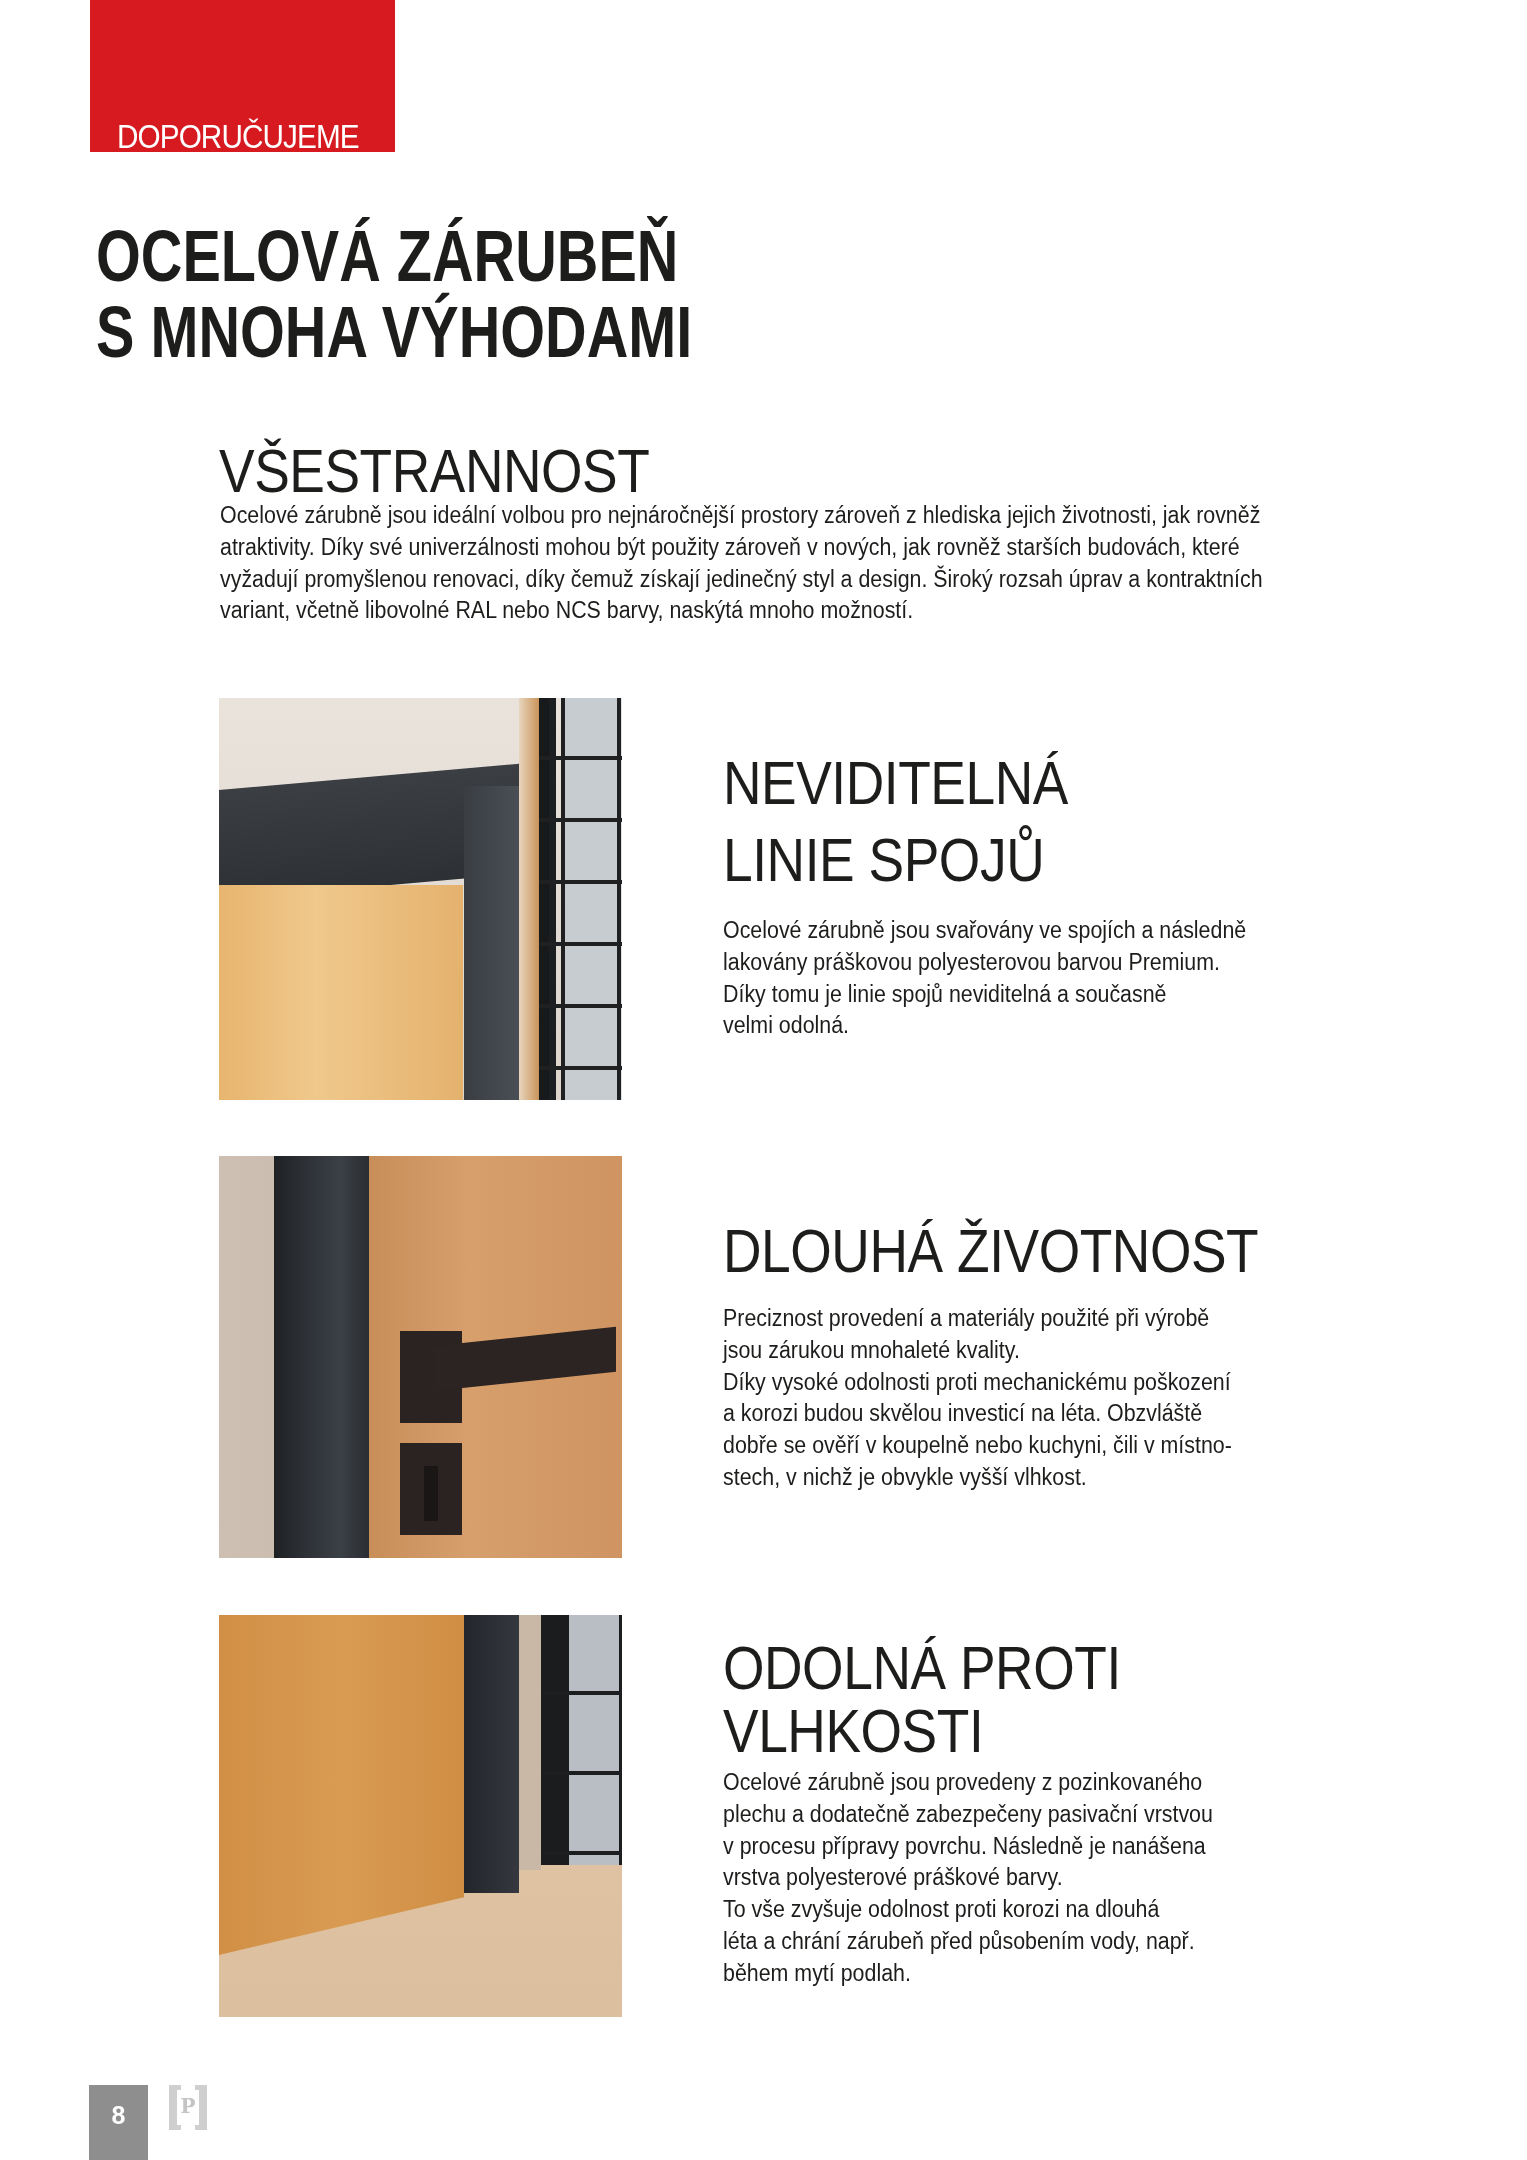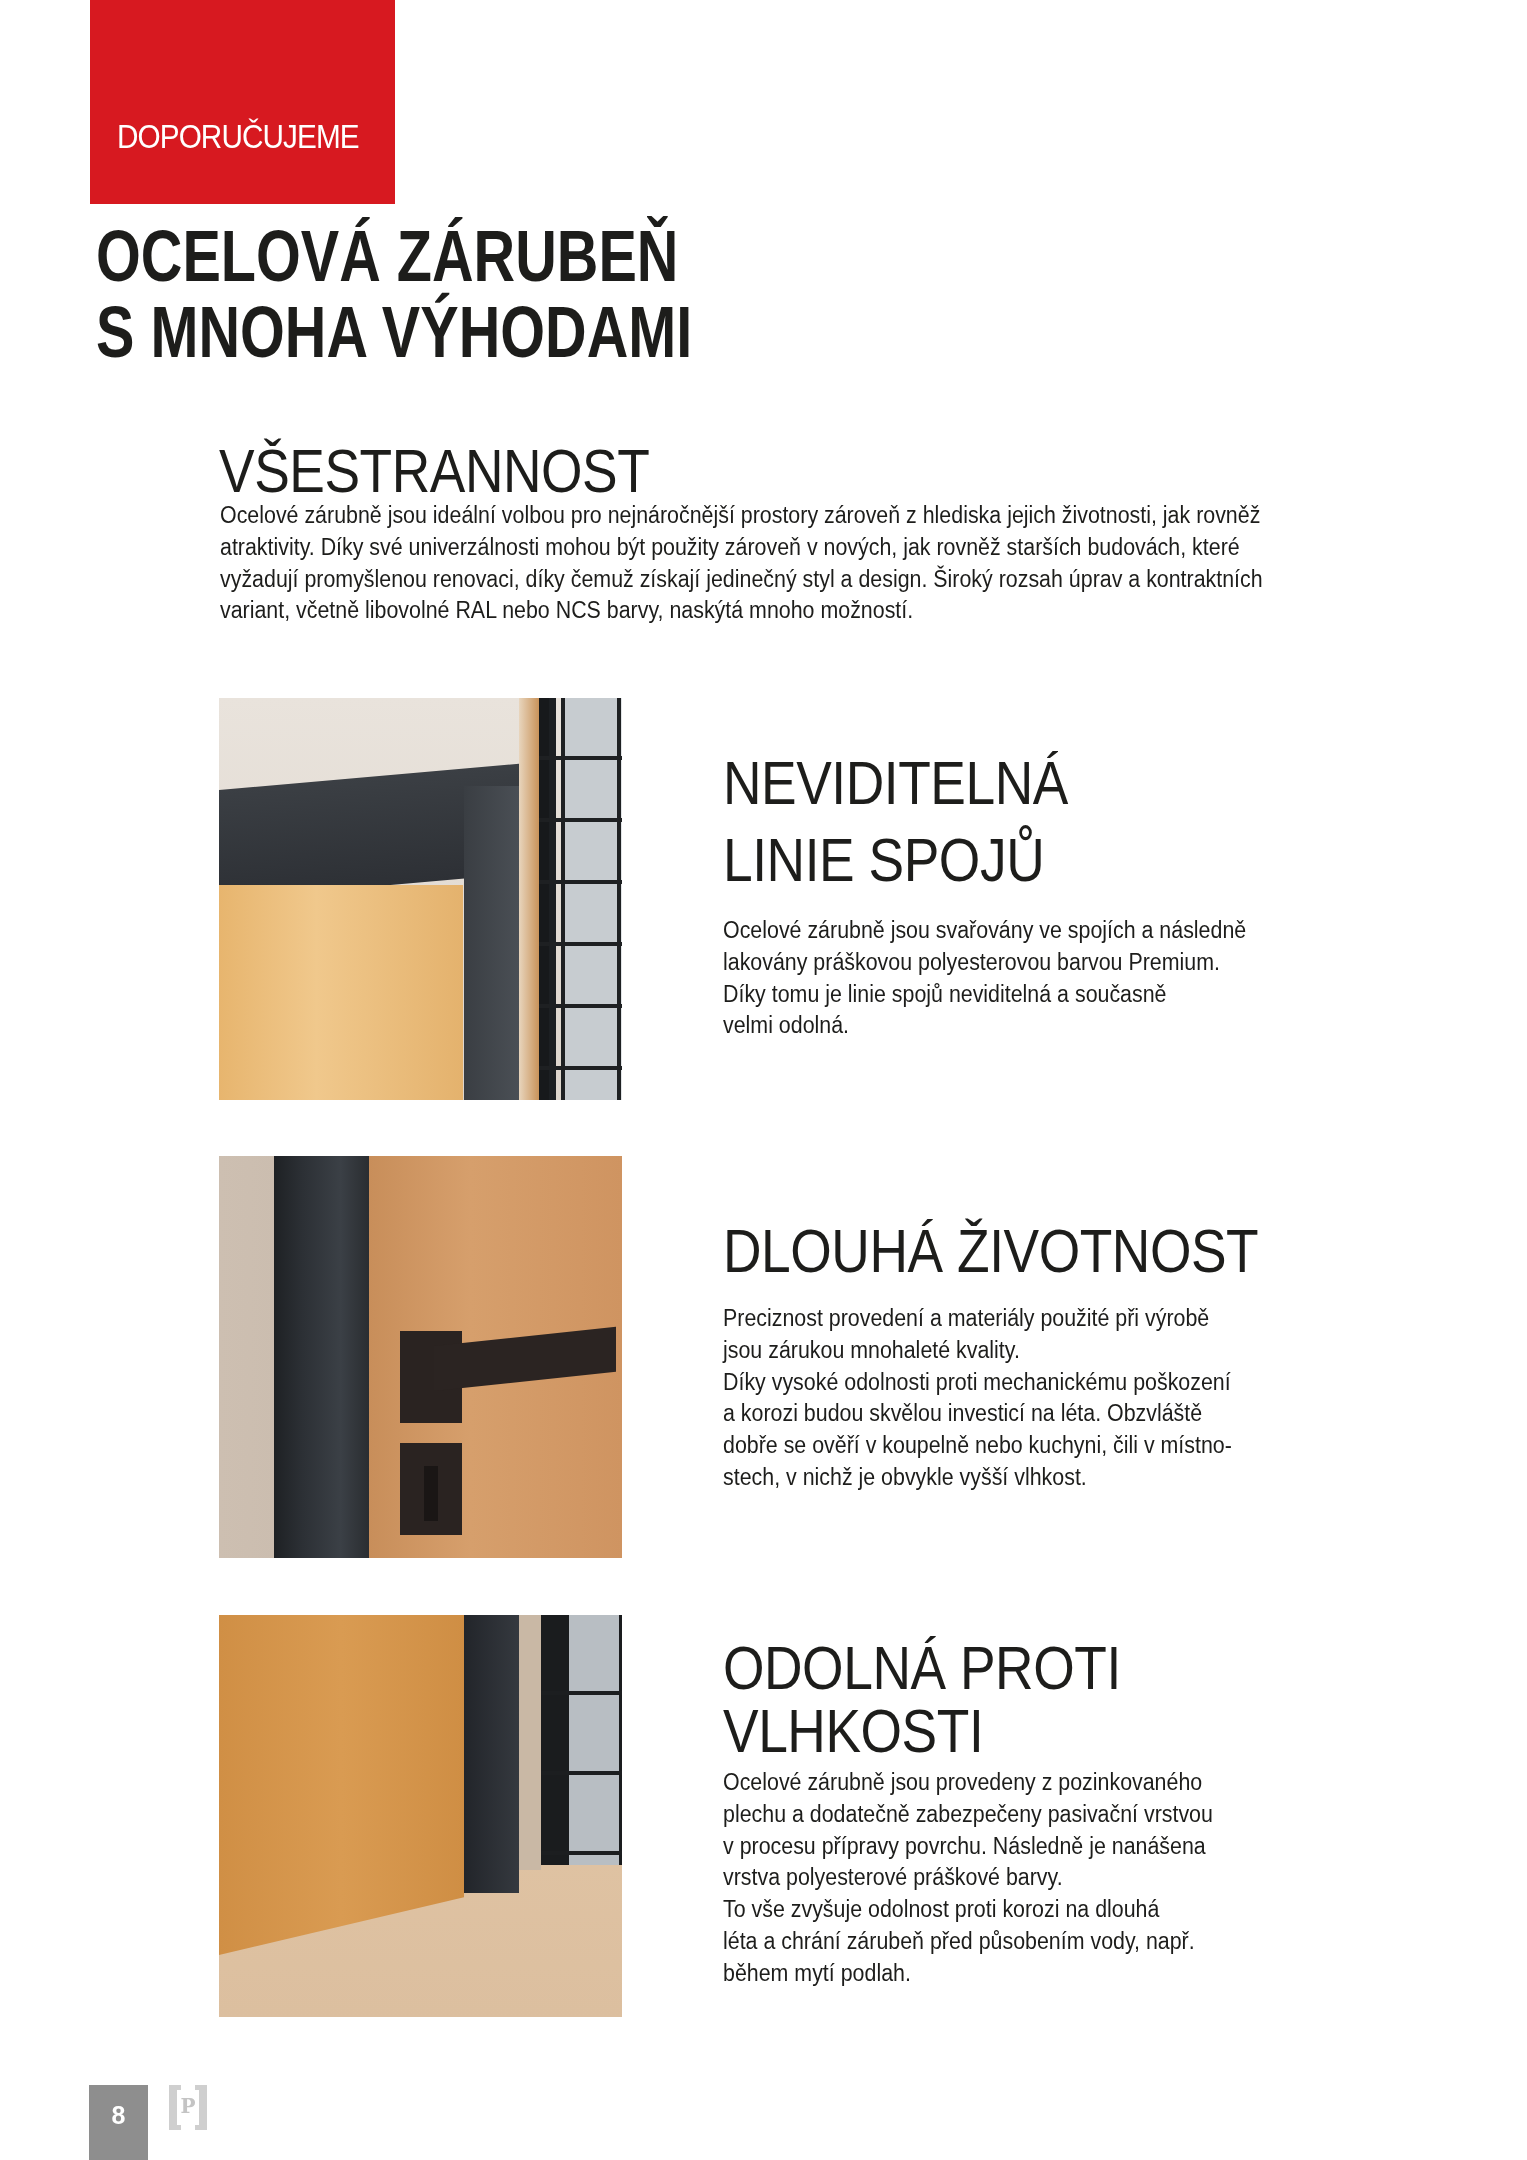--- a/index.html
+++ b/index.html
@@ -1,21 +1,21 @@
 <!DOCTYPE html>
 <html><head>
 <meta charset="utf-8">
 <style>
   html, body { margin: 0; padding: 0; background: #ffffff; }
   body { width: 1527px; height: 2160px; position: relative; overflow: hidden;
          font-family: "Liberation Sans", sans-serif; color: #1d1d1b; }
   .abs { position: absolute; }
 
   
-  .tag { left: 90px; top: 0; width: 305px; height: 204px; background: #d71920; }
+  .tag { left: 90px; top: 0; width: 305px; height: 152px; background: #d71920; }
   .tag-text { position: absolute; left: 27px; top: 118px; color: #ffffff;
               font-size: 33px; letter-spacing: -1px; white-space: nowrap;
               transform: scaleX(0.9); transform-origin: left top; }
 
   
   .main-title { left: 96px; top: 218px; margin: 0; font-weight: 700; font-size: 72px;
                 line-height: 76px; letter-spacing: 0px; white-space: nowrap;
                 transform: scaleX(0.80); transform-origin: left top; color: #1d1d1b; }
   .main-title span { display: block; }
 

